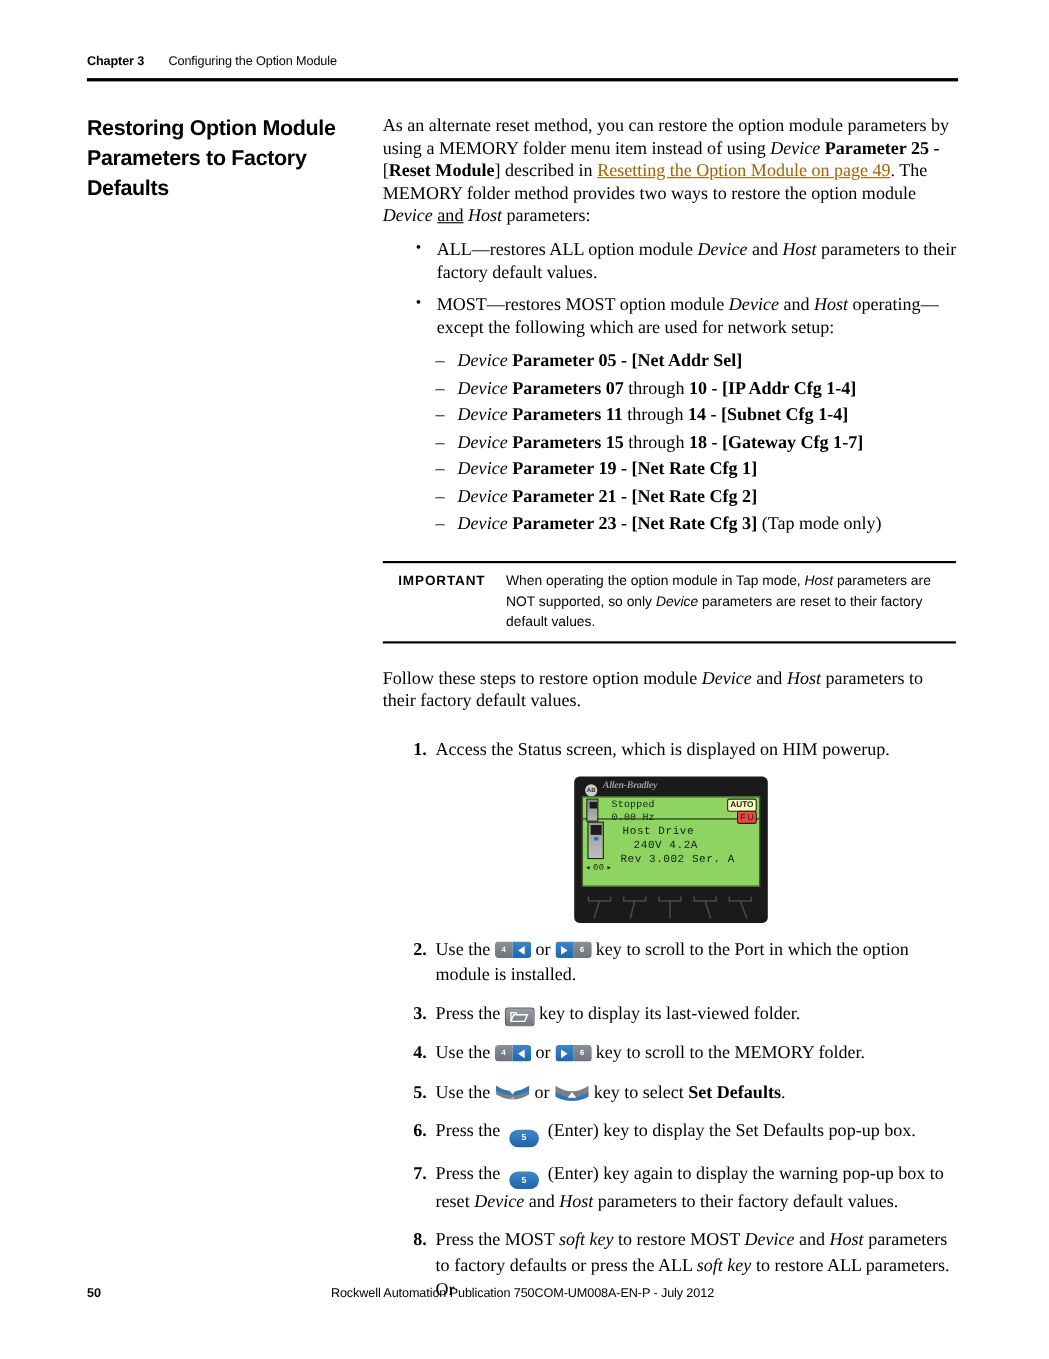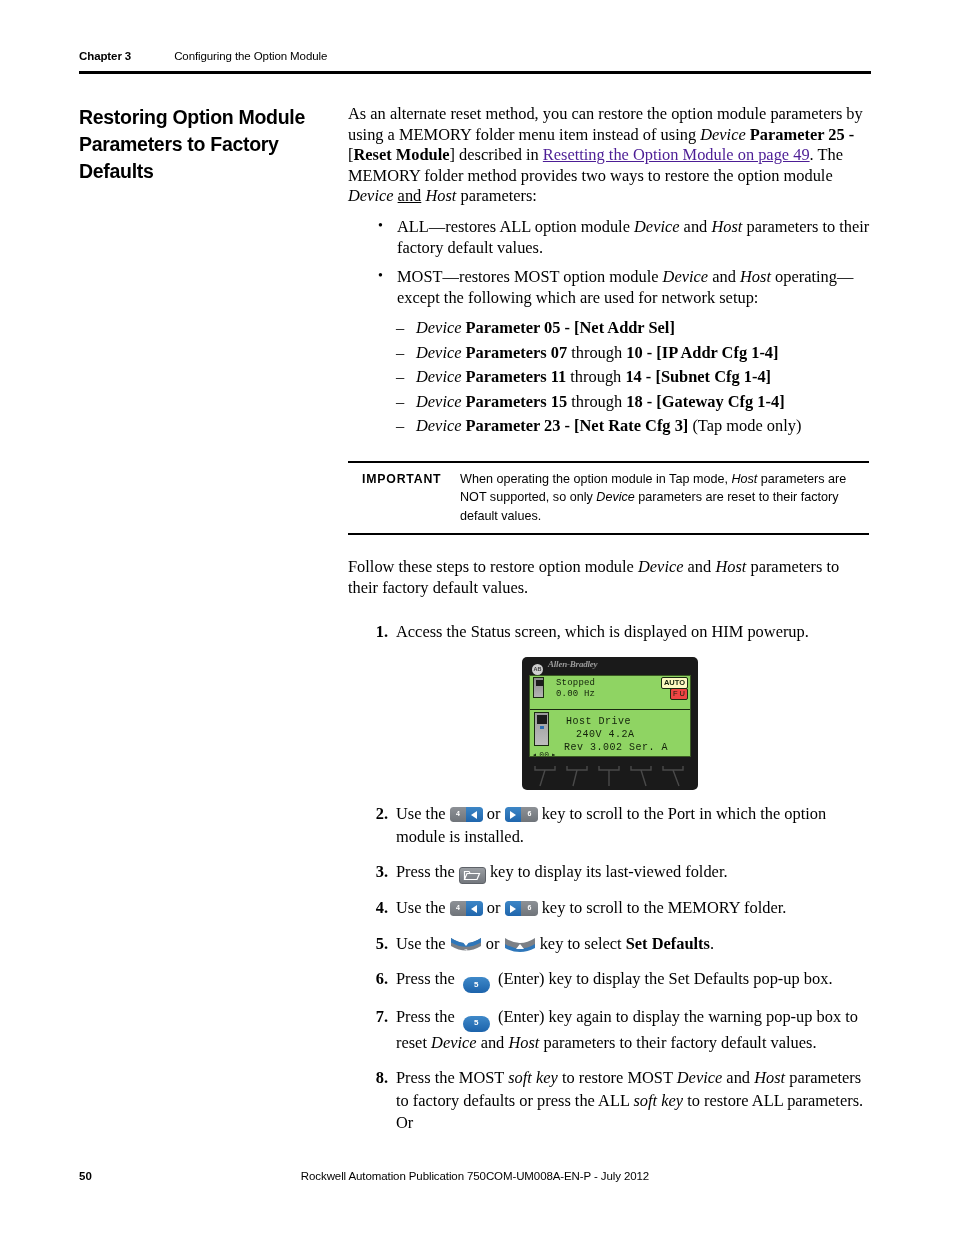--- a/index.html
+++ b/index.html
@@ -18,21 +18,20 @@
   .header {
     position: absolute;
     left: 79px; top: 50px; width: 792px;
   }
   .header-line {
     display: flex;
     align-items: baseline;
     font-family: "Liberation Sans", sans-serif;
     font-size: 11.5px;
     letter-spacing: -0.1px;
-    gap: 21px;
   }
   .chapter-label { font-weight: bold; color:#000; }
   .chapter-title { margin-left: 22px; color:#000; }
   .header-rule {
     margin-top: 9px;
     height: 3px;
     background: #000;
     width: 792px;
   }
 
@@ -57,21 +56,21 @@
   }
   .para {
     font-size: 16.4px;
     line-height: 20.6px;
     text-align: left;
   }
   .para.intro { width: 520px; }
   i, .it { font-style: italic; }
   b, .bd { font-weight: bold; }
   .link {
-    color: #4c1d95;
+    color: #a16207;
     text-decoration: underline;
   }
 
   
   ul.bullets {
     list-style: none;
     margin: 9px 0 0 0;
     padding: 0;
   }
   ul.bullets > li {
@@ -251,21 +250,21 @@
   .lcd {
     background: #8fd463;
     border: 1px solid #3a5a22;
     height: 82px;
     position: relative;
     font-family: "Liberation Mono", monospace;
     color: #13220b;
     overflow:hidden;
   }
   .lcd-top {
-    height: 34px;
+    height: 20px;
     border-bottom: 1.5px solid #1a2a10;
     position: relative;
   }
   .lcd-status {
     position:absolute; left:26px; top:1px;
     font-size: 9px; line-height:12px;
     letter-spacing: 0.2px;
   }
   .lcd-freq {
     position:absolute; left:26px; top:12px;
@@ -369,21 +368,23 @@
     </li>
     <li>
       <span>MOST—restores MOST option module </span><i>Device</i><span> and </span><i>Host</i><span> operating—except the following which are used for network setup:</span>
     </li>
   </ul>
 
   <ul class="dashes">
     <li><i>Device</i> <b>Parameter 05 - </b><span></span><b></b><b>[Net Addr Sel]</b><span></span></li>
     <li><i>Device</i> <b>Parameters 07</b><span> through </span><b>10</b><b> - [IP Addr Cfg 1-4]</b><span></span></li>
     <li><i>Device</i> <b>Parameters 11</b><span> through </span><b>14</b><b> - [Subnet Cfg 1-4]</b><span></span></li>
-    <li><i>Device</i> <b>Parameters 15</b><span> through </span><b>18</b><b> - [Gateway Cfg 1-4]</b><span></span></li>
+    <li><i>Device</i> <b>Parameters 15</b><span> through </span><b>18</b><b> - [Gateway Cfg 1-7]</b><span></span></li>
+    <li><i>Device</i> <b>Parameter 19 - </b><span></span><b></b><b>[Net Rate Cfg 1]</b><span></span></li>
+    <li><i>Device</i> <b>Parameter 21 - </b><span></span><b></b><b>[Net Rate Cfg 2]</b><span></span></li>
     <li><i>Device</i> <b>Parameter 23 - </b><span></span><b></b><b>[Net Rate Cfg 3]</b><span> (Tap mode only)</span></li>
   </ul>
 
   <div class="important">
     <div class="important-label">IMPORTANT</div>
     <div class="important-body">
       <span>When operating the option module in Tap mode, </span><i>Host</i><span> parameters are NOT supported, so only </span><i>Device</i><span> parameters are reset to their factory default values.</span>
     </div>
   </div>
 

